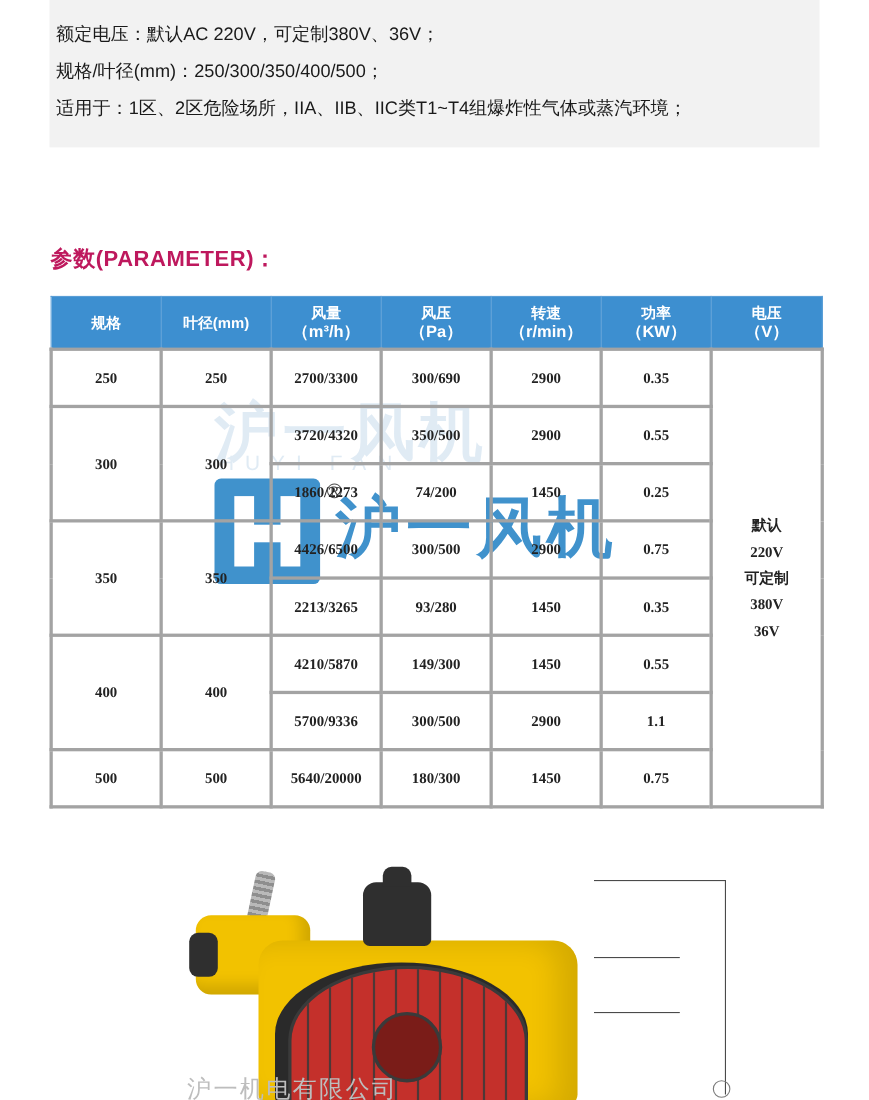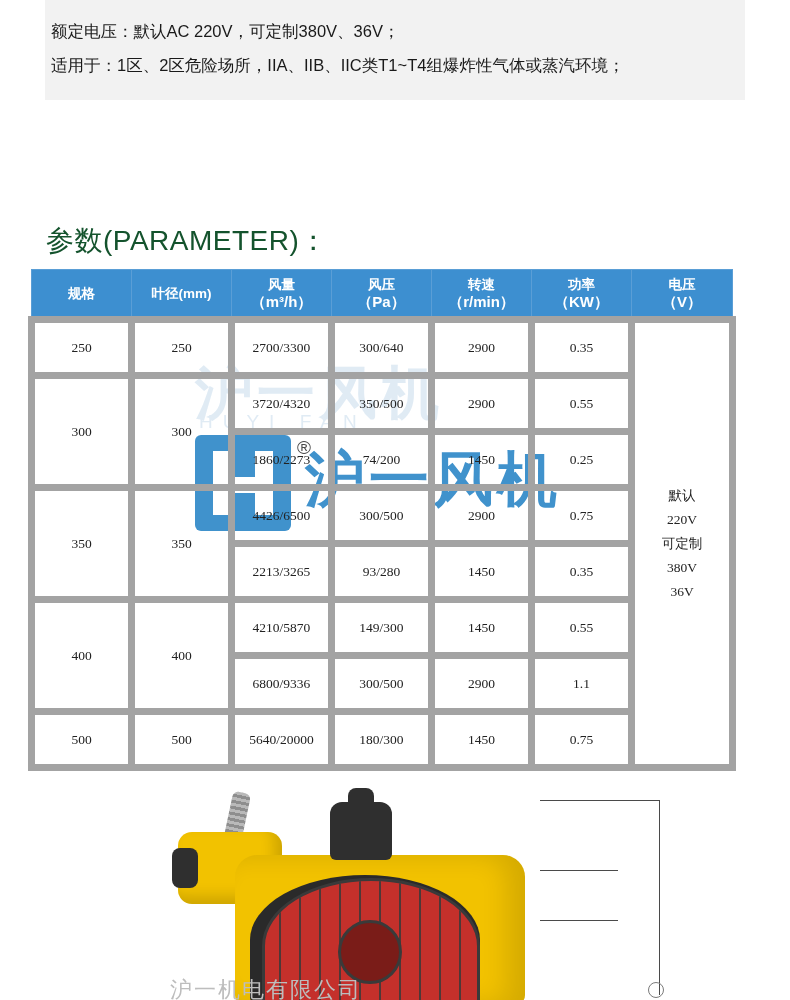--- a/index.html
+++ b/index.html
@@ -36,58 +36,59 @@
     font-size: 16.5px;
     line-height: 34px;
     color: #1a1a1a;
     padding-left: 6px;
     white-space: nowrap;
   }
 
   
   .section-title {
     position: absolute;
-    font-size: 28px;
-    font-weight: normal;
-    color: #14532d;
+    font-size: 20px;
+    font-weight: bold;
+    color: #be185d;
     letter-spacing: 0.5px;
   }
   #param-title { left: 46px; top: 222px; }
   #size-title  { left: 46px; top: 728px; }
 
   
   .table-wrap {
     position: absolute;
-    left: 28px;
+    left: 45px;
     top: 269px;
     width: 701px;
   }
   table.param {
     border-collapse: collapse;
     width: 701px;
     table-layout: fixed;
   }
   table.param th {
     background: #3d8fd0;
     color: #ffffff;
     font-size: 13.5px;
     font-weight: bold;
     border: 1px solid #5a9ed6;
     padding: 6px 2px;
     line-height: 17px;
     text-align: center;
   }
   table.param td {
-    border: 7px solid #a3a3a3;
+    border: 3px solid #a3a3a3;
     font-size: 13.5px;
     text-align: center;
     color: #222;
     height: 47px;
     background: transparent;
     font-family: "Liberation Serif", serif;
+    font-weight: bold;
   }
   table.param th div { pointer-events: none; }
   .th-sub { font-size: 15px; display: block; }
 
   col.c1 { width: 100px; }
   col.c2 { width: 100px; }
   col.c3 { width: 100px; }
   col.c4 { width: 100px; }
   col.c5 { width: 100px; }
   col.c6 { width: 100px; }
@@ -319,20 +320,21 @@
     border-radius: 50%;
   }
 </style>
 </head>
 <body>
 
 <div class="page">
 
   <div class="intro-box">
     <div class="intro-line">额定电压：默认AC 220V，可定制380V、36V；</div>
+    <div class="intro-line">规格/叶径(mm)：250/300/350/400/500；</div>
     <div class="intro-line">适用于：1区、2区危险场所，IIA、IIB、IIC类T1~T4组爆炸性气体或蒸汽环境；</div>
   </div>
 
   <div class="section-title" id="param-title">参数(PARAMETER)：</div>
 
   <div class="watermark">
     <div class="wm-faint">沪一风机</div>
     <div class="wm-faint2">HUYI FAN</div>
     <div class="wm-logo"></div>
     <div class="wm-bar">
@@ -382,21 +384,21 @@
             <span class="th-sub">（V）</span>
           </th>
         </tr>
       </thead>
       <tbody>
 
         <tr>
           <td>250</td>
           <td>250</td>
           <td>2700/3300</td>
-          <td>300/640</td>
+          <td>300/690</td>
           <td>2900</td>
           <td>0.35</td>
           <td rowspan="8" class="volt-cell">
             <div>默认</div>
             <div>220V</div>
             <div>可定制</div>
             <div>380V</div>
             <div>36V</div>
           </td>
         </tr>
@@ -433,21 +435,21 @@
 
         <tr>
           <td rowspan="2">400</td>
           <td rowspan="2">400</td>
           <td>4210/5870</td>
           <td>149/300</td>
           <td>1450</td>
           <td>0.55</td>
         </tr>
         <tr>
-          <td>6800/9336</td>
+          <td>5700/9336</td>
           <td>300/500</td>
           <td>2900</td>
           <td>1.1</td>
         </tr>
 
         <tr>
           <td>500</td>
           <td>500</td>
           <td>5640/20000</td>
           <td>180/300</td>

